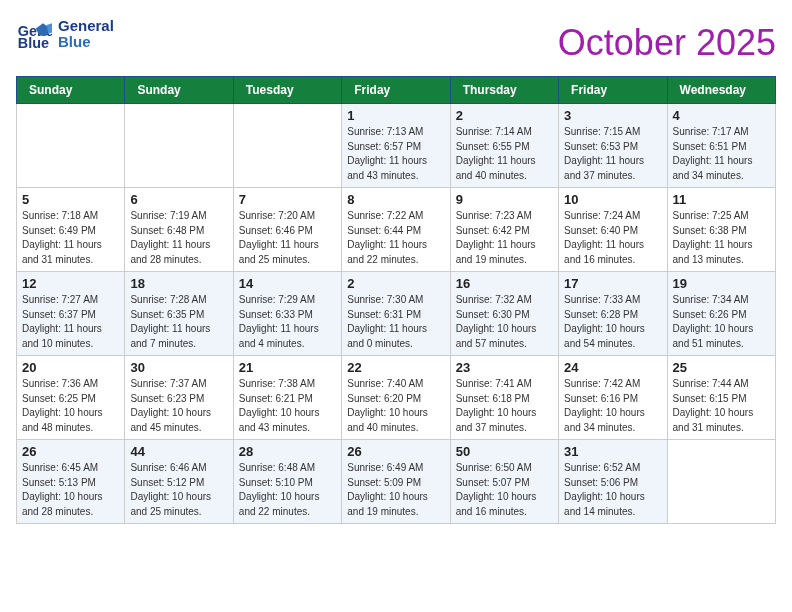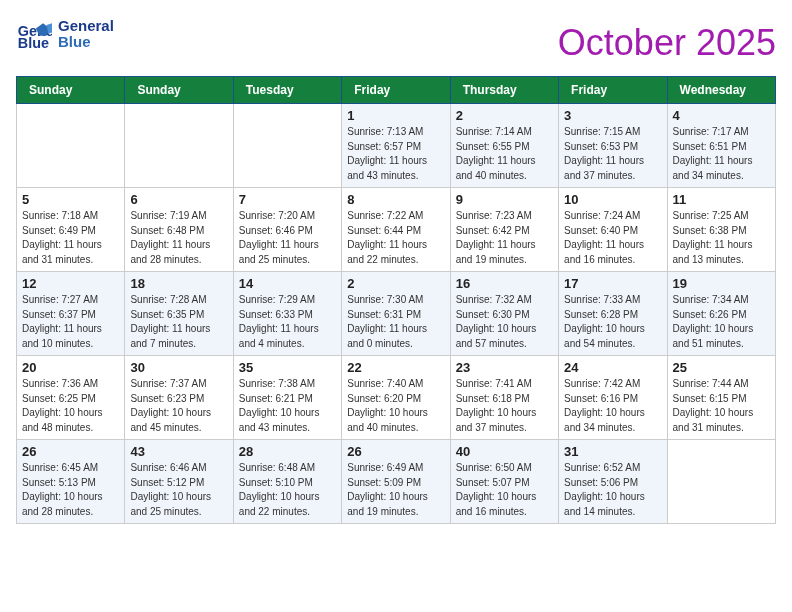--- a/index.html
+++ b/index.html
@@ -199,21 +199,21 @@
       <tr>
         <td>
           <span class="day-num">20</span>
           <div class="day-info">Sunrise: 7:36 AM<br>Sunset: 6:25 PM<br>Daylight: 10 hours<br>and 48 minutes.</div>
         </td>
         <td>
           <span class="day-num">30</span>
           <div class="day-info">Sunrise: 7:37 AM<br>Sunset: 6:23 PM<br>Daylight: 10 hours<br>and 45 minutes.</div>
         </td>
         <td>
-          <span class="day-num">35</span>
+          <span class="day-num">21</span>
           <div class="day-info">Sunrise: 7:38 AM<br>Sunset: 6:21 PM<br>Daylight: 10 hours<br>and 43 minutes.</div>
         </td>
         <td>
           <span class="day-num">22</span>
           <div class="day-info">Sunrise: 7:40 AM<br>Sunset: 6:20 PM<br>Daylight: 10 hours<br>and 40 minutes.</div>
         </td>
         <td>
           <span class="day-num">23</span>
           <div class="day-info">Sunrise: 7:41 AM<br>Sunset: 6:18 PM<br>Daylight: 10 hours<br>and 37 minutes.</div>
         </td>
@@ -225,33 +225,33 @@
           <span class="day-num">25</span>
           <div class="day-info">Sunrise: 7:44 AM<br>Sunset: 6:15 PM<br>Daylight: 10 hours<br>and 31 minutes.</div>
         </td>
       </tr>
       <tr>
         <td>
           <span class="day-num">26</span>
           <div class="day-info">Sunrise: 6:45 AM<br>Sunset: 5:13 PM<br>Daylight: 10 hours<br>and 28 minutes.</div>
         </td>
         <td>
-          <span class="day-num">43</span>
+          <span class="day-num">44</span>
           <div class="day-info">Sunrise: 6:46 AM<br>Sunset: 5:12 PM<br>Daylight: 10 hours<br>and 25 minutes.</div>
         </td>
         <td>
           <span class="day-num">28</span>
           <div class="day-info">Sunrise: 6:48 AM<br>Sunset: 5:10 PM<br>Daylight: 10 hours<br>and 22 minutes.</div>
         </td>
         <td>
           <span class="day-num">26</span>
           <div class="day-info">Sunrise: 6:49 AM<br>Sunset: 5:09 PM<br>Daylight: 10 hours<br>and 19 minutes.</div>
         </td>
         <td>
-          <span class="day-num">40</span>
+          <span class="day-num">50</span>
           <div class="day-info">Sunrise: 6:50 AM<br>Sunset: 5:07 PM<br>Daylight: 10 hours<br>and 16 minutes.</div>
         </td>
         <td>
           <span class="day-num">31</span>
           <div class="day-info">Sunrise: 6:52 AM<br>Sunset: 5:06 PM<br>Daylight: 10 hours<br>and 14 minutes.</div>
         </td>
         <td class="empty-cell" style="background-color: rgb(255, 255, 255);"></td>
       </tr>
     </tbody>
 </table>

